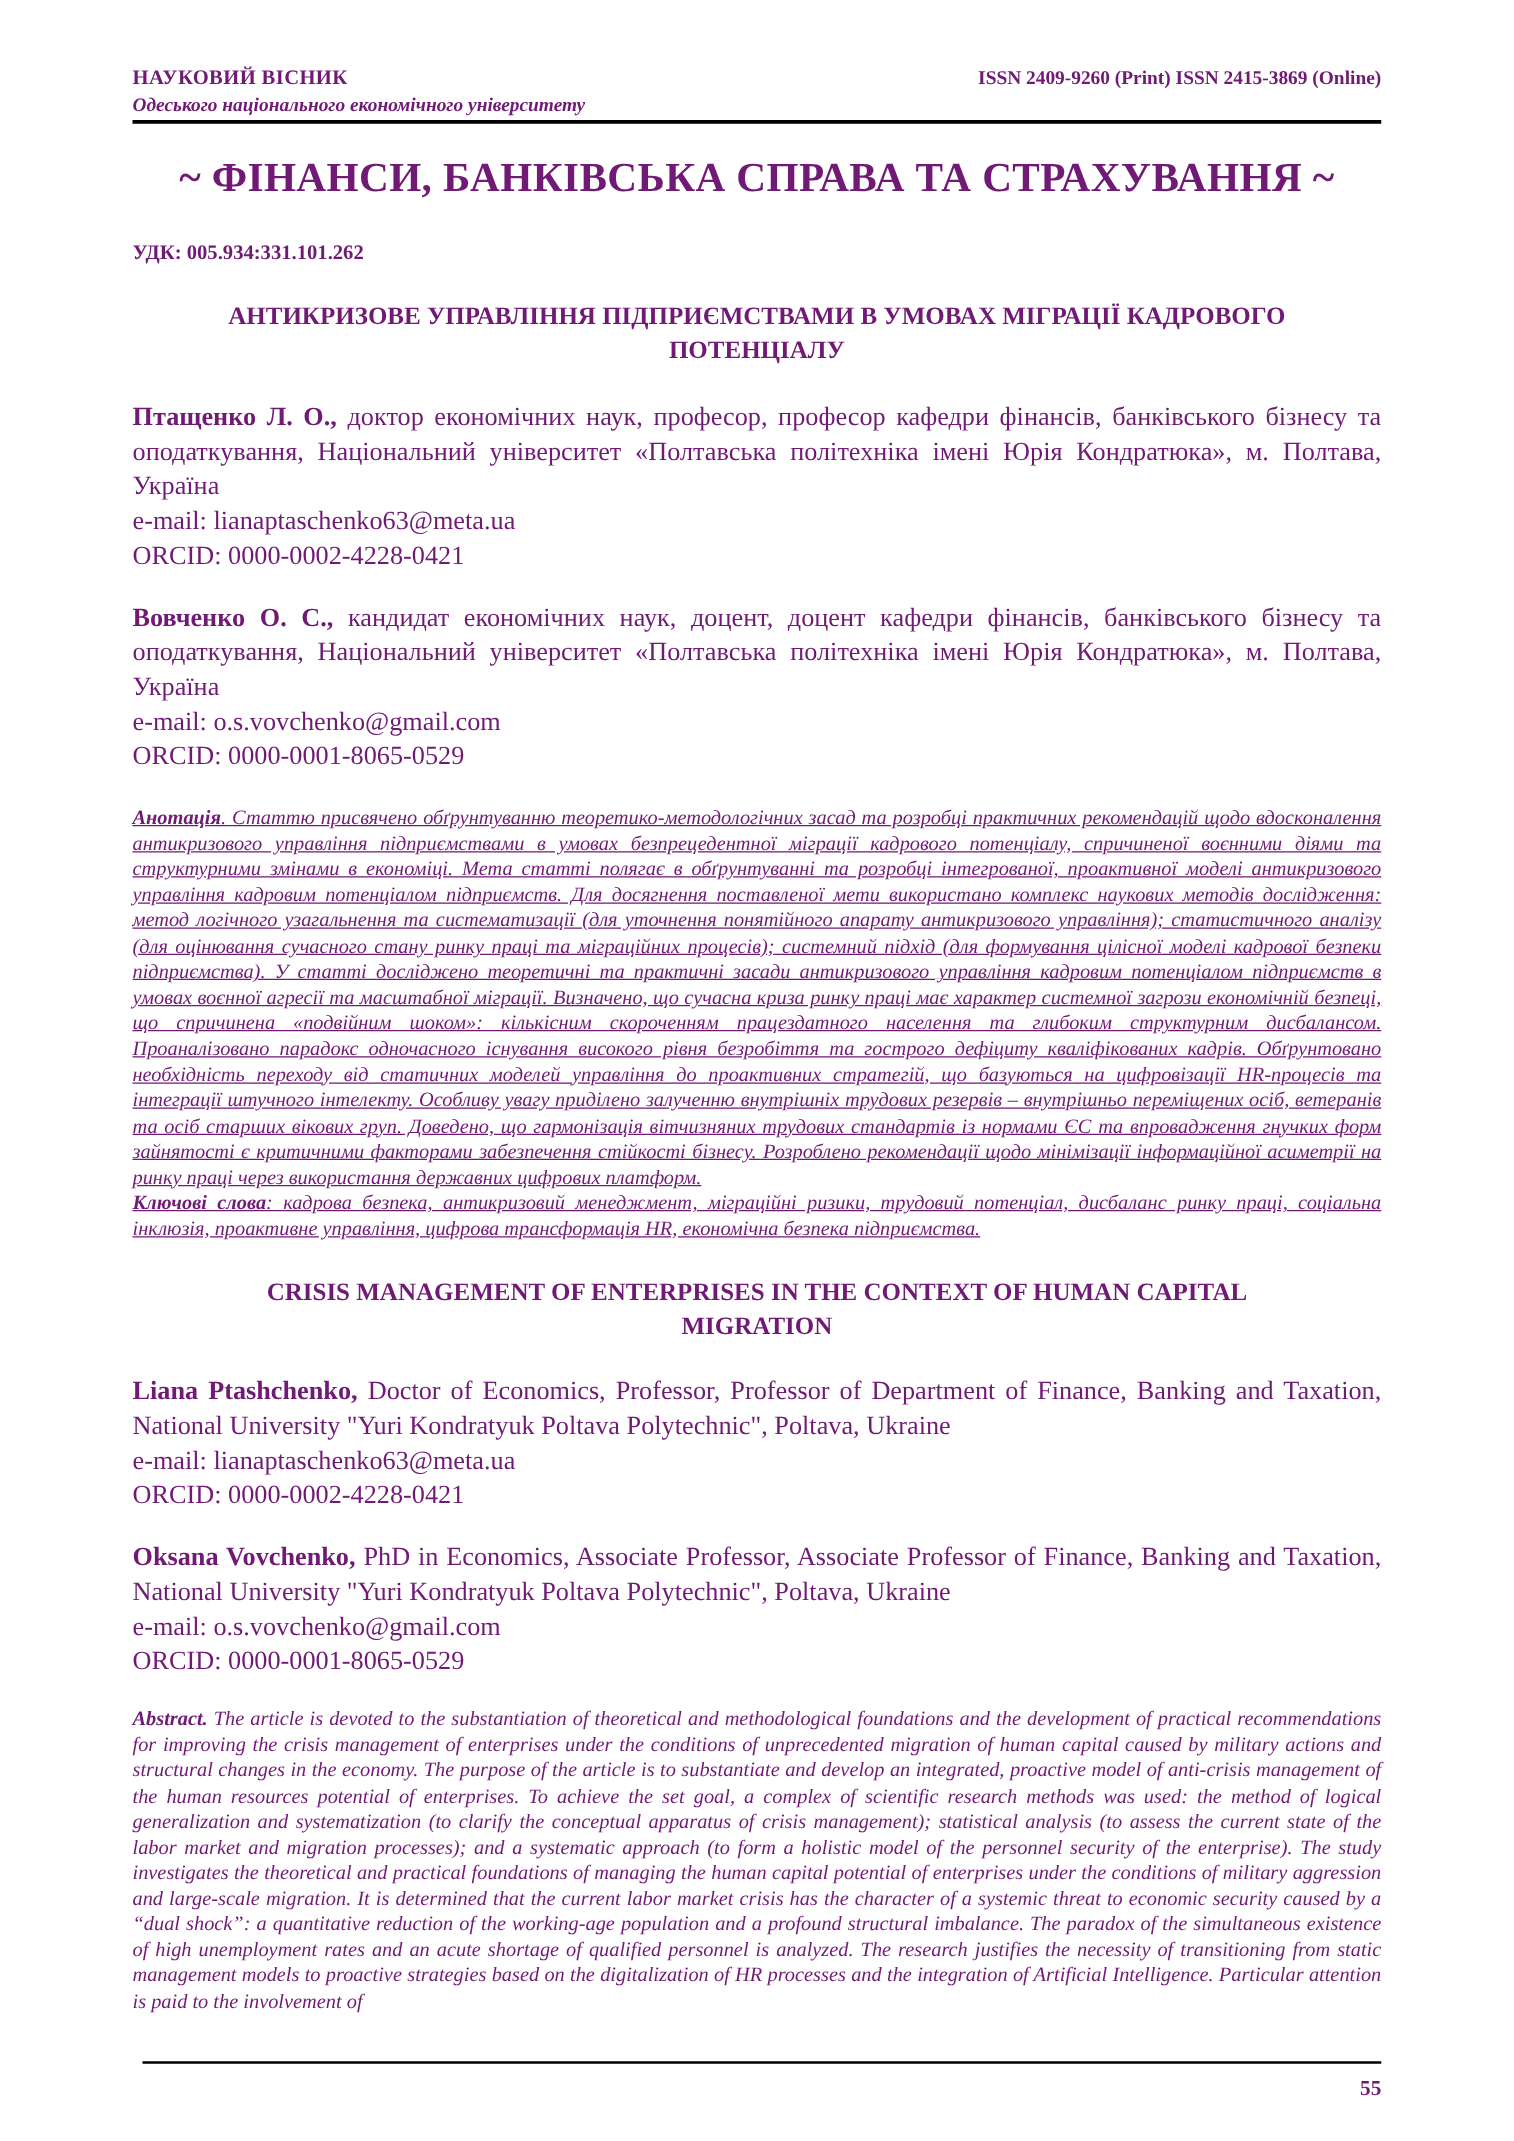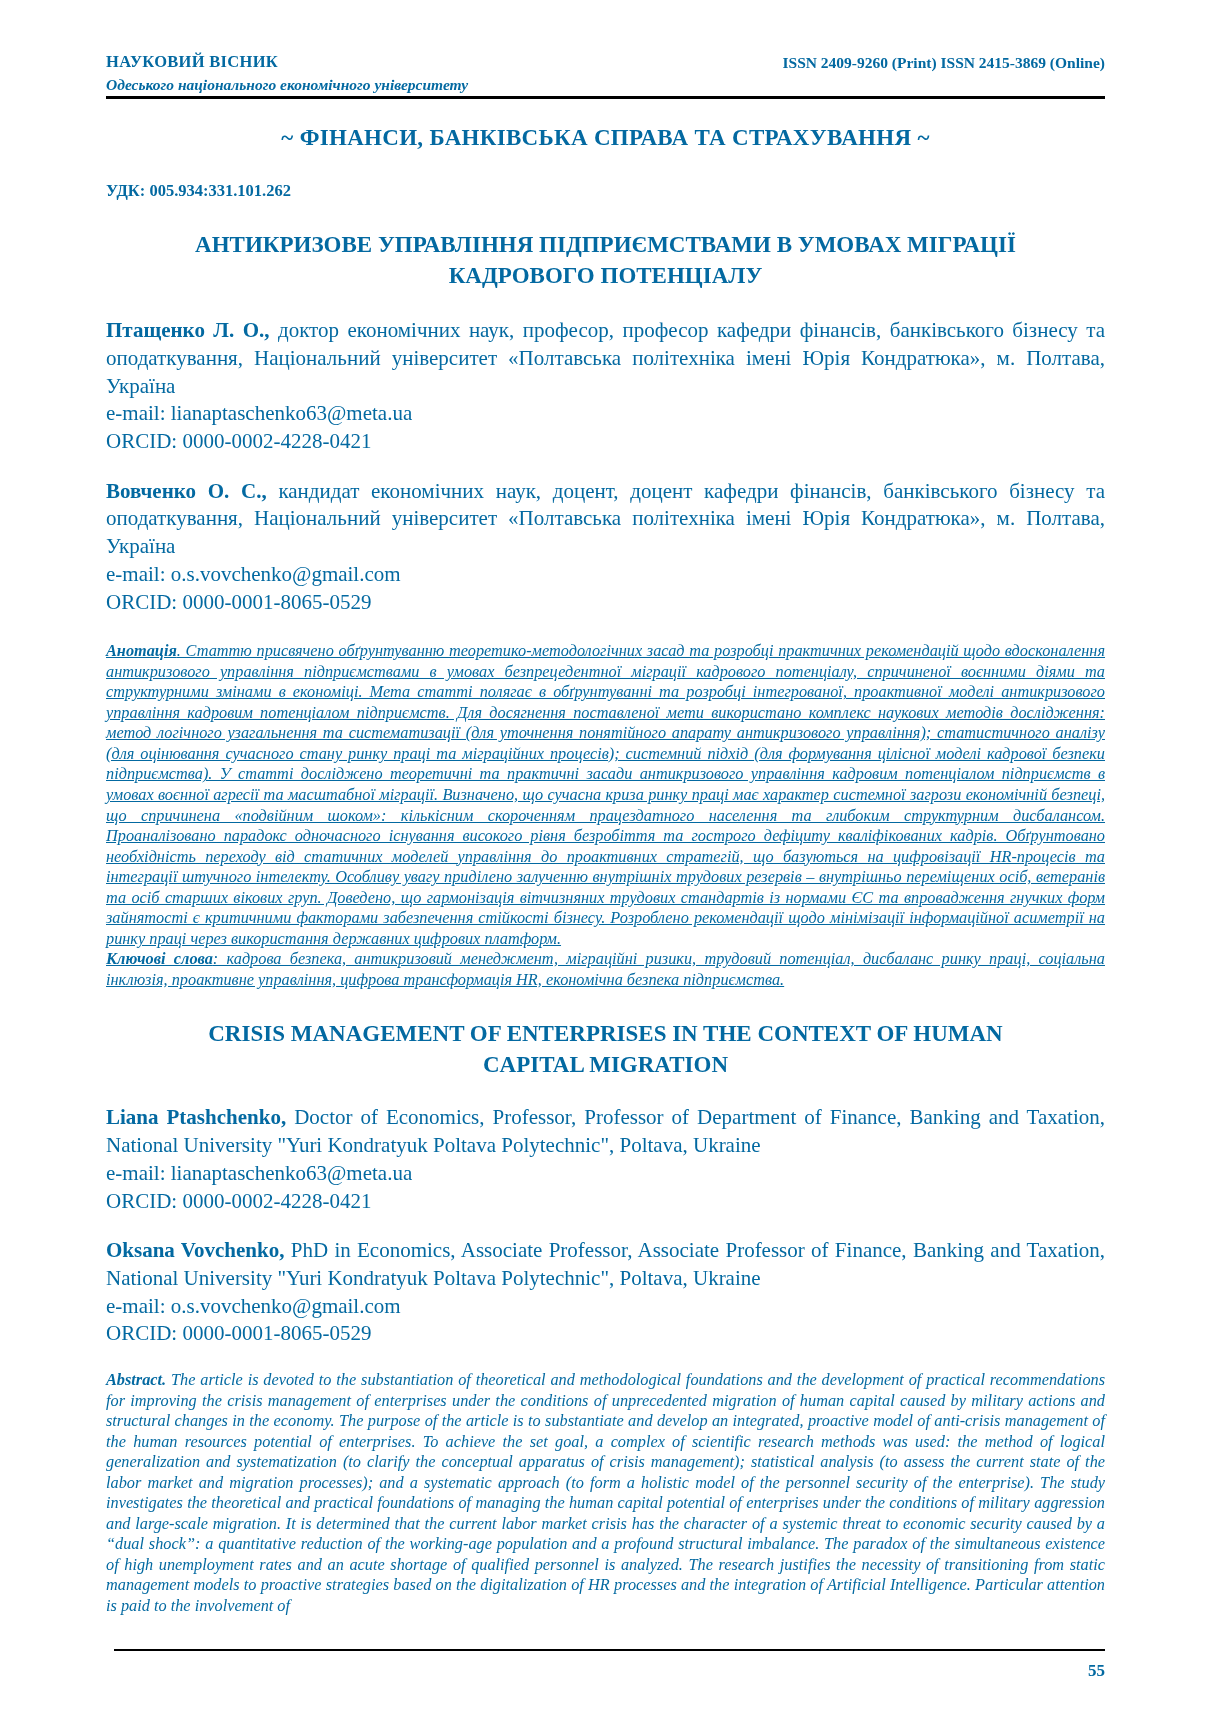--- a/index.html
+++ b/index.html
@@ -2,21 +2,21 @@
 <html><head>
 <meta charset="utf-8">
 <style>
   * { box-sizing: border-box; }
   html, body { margin: 0; padding: 0; background: #ffffff; }
   .page {
     width: 1211px;
     height: 1713px;
     position: relative;
     background: #ffffff;
-    color: #0369a1;
+    color: #701a75;
     font-family: "Liberation Serif", serif;
     padding: 52px 106px 0 106px;
     overflow: hidden;
   }
   
   .header {
     display: flex;
     justify-content: space-between;
     align-items: flex-start;
     border-bottom: 3px solid #000;
@@ -35,38 +35,38 @@
   }
   .issn {
     font-weight: bold;
     font-size: 15.5px;
     padding-top: 2px;
   }
   
   .section-banner {
     text-align: center;
     font-weight: bold;
-    font-size: 23px;
+    font-size: 33px;
     letter-spacing: 0.3px;
     margin: 26px 0 0 0;
   }
   
   .meta-row {
     display: flex;
     justify-content: space-between;
     font-weight: bold;
     font-size: 16.5px;
     margin-top: 30px;
     flex-direction: column;
   }
   
   .article-title {
     text-align: center;
     font-weight: bold;
-    font-size: 23px;
+    font-size: 20px;
     line-height: 1.35;
     margin: 28px auto 26px auto;
     max-width: 900px;
   }
   .article-title.en {
     margin: 28px auto 24px auto;
   }
   
   .author-block {
     font-size: 21px;

